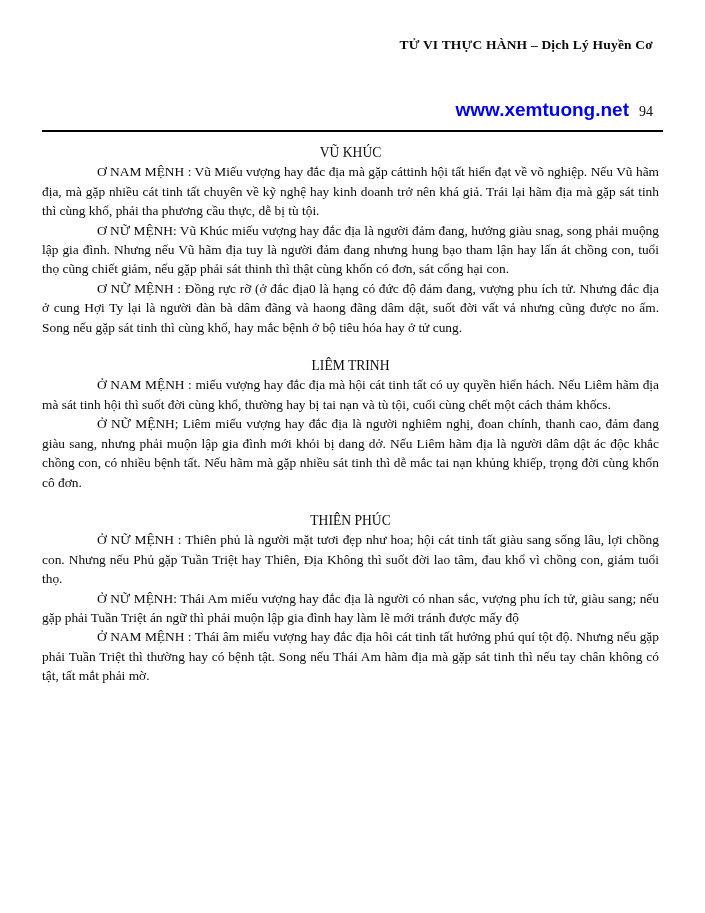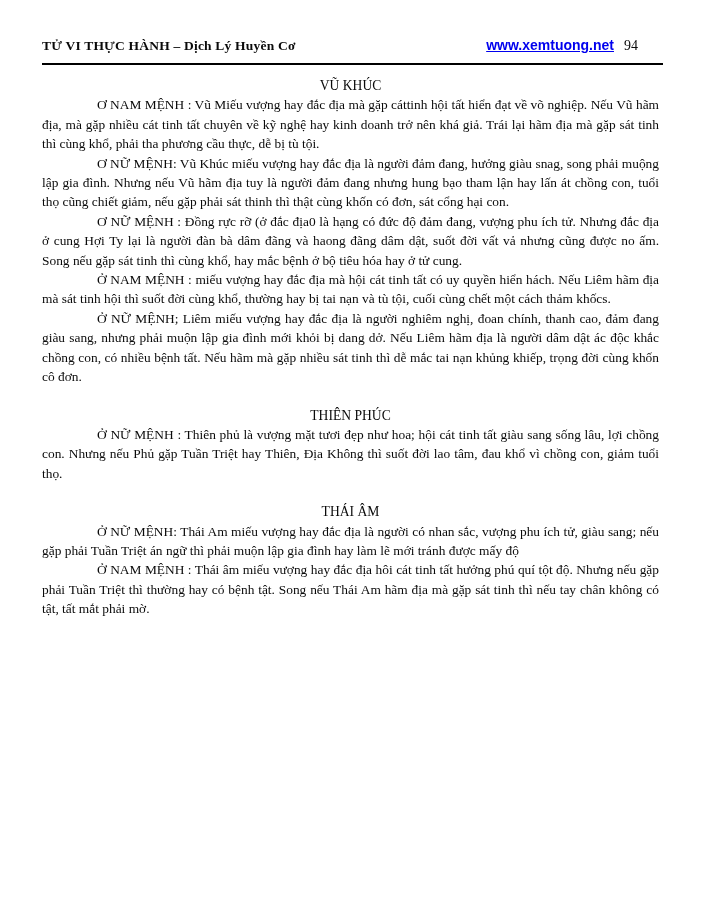--- a/index.html
+++ b/index.html
@@ -11,40 +11,41 @@
     background: #ffffff;
     font-family: "Liberation Serif", serif;
     color: #0a0a0a;
     overflow: hidden;
     box-sizing: border-box;
   }
   .header {
     display: flex;
     justify-content: space-between;
     align-items: flex-end;
-    padding: 37px 67px 0 42px;
+    padding: 37px 52px 0 42px;
+    flex-direction: column;
   }
   .header-title {
     font-weight: bold;
     font-size: 13.5px;
     letter-spacing: 0.2px;
     white-space: nowrap;
   }
   .header-right {
     display: flex;
     align-items: baseline;
     gap: 10px;
     white-space: nowrap;
   }
   .site-link {
     font-family: "Liberation Sans", sans-serif;
     font-weight: bold;
-    font-size: 14px;
-    text-decoration: underline;
+    font-size: 19px;
     cursor: pointer;
+    margin-top: 46px;
   }
   .page-num {
     font-size: 14px;
   }
   .rule {
     border: none;
     border-top: 2px solid #000;
     margin: 9px 42px 0 42px;
   }
   .content {
@@ -84,28 +85,28 @@
     <h2 class="section-title">VŨ KHÚC</h2>
   <p>Ơ NAM MỆNH : Vũ Miếu vượng hay đắc địa mà gặp cáttinh hội tất hiển đạt về võ nghiệp. Nếu Vũ hãm địa, mà gặp nhiều cát tinh tất chuyên về kỹ nghệ hay kinh doanh trở nên khá giả. Trái lại hãm địa mà gặp sát tinh thì cùng khổ, phải tha phương cầu thực, dễ bị tù tội.</p>
         <p>Ơ NỮ MỆNH: Vũ Khúc miếu vượng hay đắc địa là người đảm đang, hưởng giàu snag, song phải muộng lập gia đình. Nhưng nếu Vũ hãm địa tuy là người đảm đang nhưng hung bạo tham lận hay lấn át chồng con, tuổi thọ cũng chiết giảm, nếu gặp phải sát thinh thì thật cùng khốn có đơn, sát cổng hại con.</p>
       </section>
 
   <section class="section">
         <p>Ơ NỮ MỆNH :  Đồng rực rỡ (ở đắc địa0 là hạng có đức độ đảm đang, vượng phu ích tử. Nhưng đắc địa ở cung Hợi Ty lại là người đàn bà dâm đãng và haong đãng dâm dật, suốt đời vất vả nhưng cũng được no ấm. Song nếu gặp sát tinh thì cùng khổ, hay mắc bệnh ở bộ tiêu hóa hay ở tử cung.</p>
       </section>
 
   <section class="section">
+    <h2 class="section-title">LIÊM TRINH</h2>
   <p>Ở NAM MỆNH : miếu vượng hay đắc địa mà hội cát tinh tất có uy quyền hiển hách. Nếu Liêm hãm địa mà sát tinh hội thì suốt đời cùng khổ, thường hay bị tai nạn và tù tội, cuối cùng chết một cách thảm khốcs.</p>
         <p>Ở NỮ MỆNH; Liêm miếu vượng hay đắc địa là người nghiêm nghị, đoan chính, thanh cao, đảm đang giàu sang, nhưng phải muộn lập gia đình mới khỏi bị dang dở. Nếu Liêm hãm địa là người dâm dật ác độc khắc chồng con, có nhiều bệnh tất. Nếu hãm mà gặp nhiều sát tinh thì dễ mắc tai nạn khủng khiếp, trọng đời cùng khốn cô đơn.</p>
       </section>
 
   <section class="section">
     <h2 class="section-title">THIÊN PHÚC</h2>
-        <p>Ở NỮ MỆNH : Thiên phủ là vượng mặt tươi đẹp như hoa; hội cát tinh tất giàu sang sống lâu, lợi chồng con. Nhưng nếu Phủ gặp Tuần Triệt hay Thiên, Địa Không thì suốt đời lao tâm, đau khổ vì chồng con, giảm tuổi thọ.</p>
+        <p>Ở NỮ MỆNH : Thiên phủ là người mặt tươi đẹp như hoa; hội cát tinh tất giàu sang sống lâu, lợi chồng con. Nhưng nếu Phủ gặp Tuần Triệt hay Thiên, Địa Không thì suốt đời lao tâm, đau khổ vì chồng con, giảm tuổi thọ.</p>
       </section>
 
   <section class="section">
-    <h2 class="section-title">THÁI ÂM</h2>
   <p>Ở NỮ MỆNH: Thái Am miếu vượng hay đắc địa là người có nhan sắc, vượng phu ích tử, giàu sang; nếu gặp phải Tuần Triệt án ngữ thì phải muộn lập gia đình hay làm lẽ mới tránh được mấy độ</p>
         <p>Ở NAM MỆNH : Thái âm miếu vượng hay đắc địa hôi cát tinh tất hưởng phú quí tột độ. Nhưng nếu gặp phải Tuần Triệt thì thường hay có bệnh tật. Song nếu Thái Am hãm địa mà gặp sát tinh thì nếu tay chân không có tật, tất mắt phải mờ.</p>
       </section>
 </div>
 </div>
 
 </body></html>

